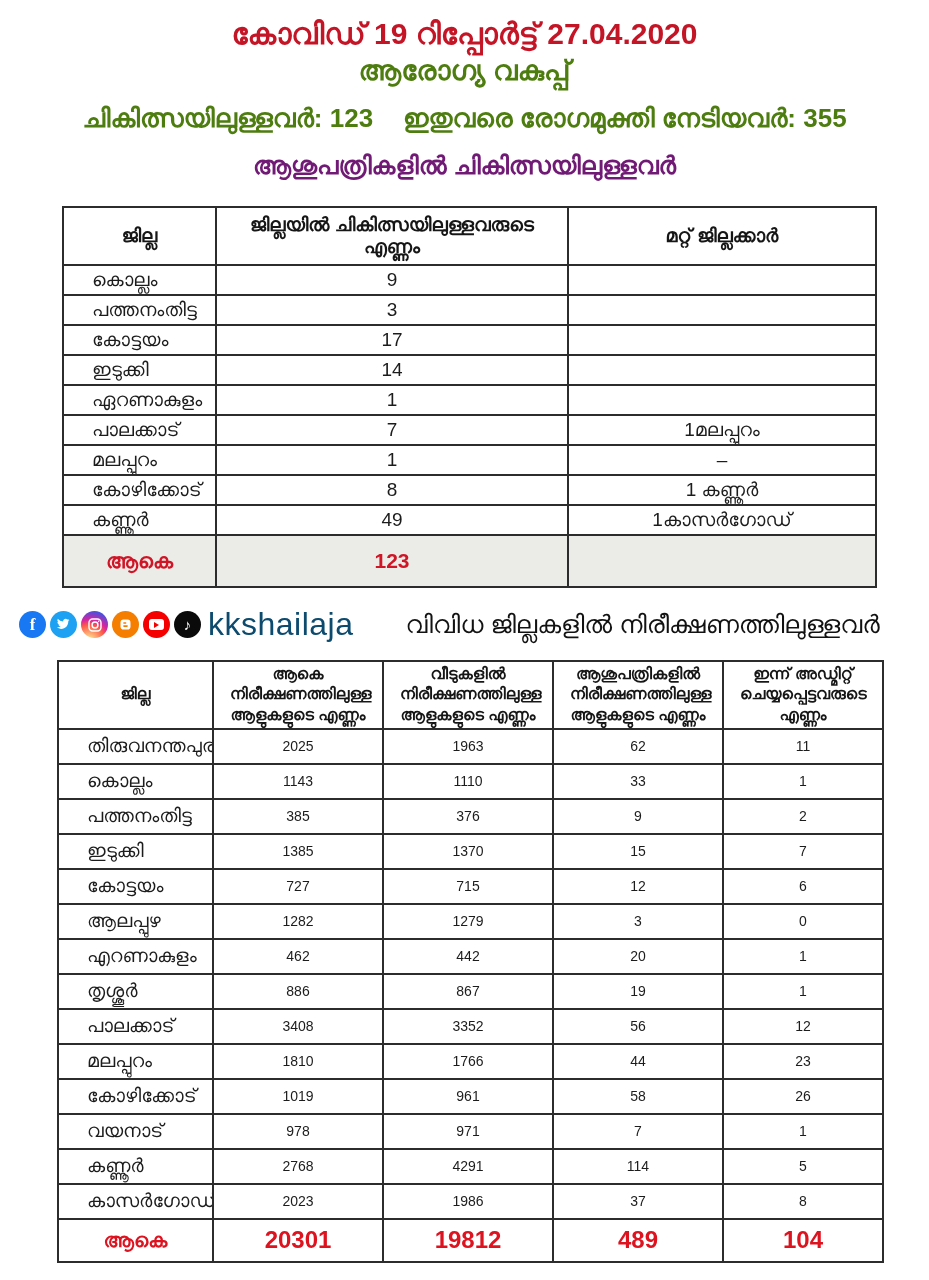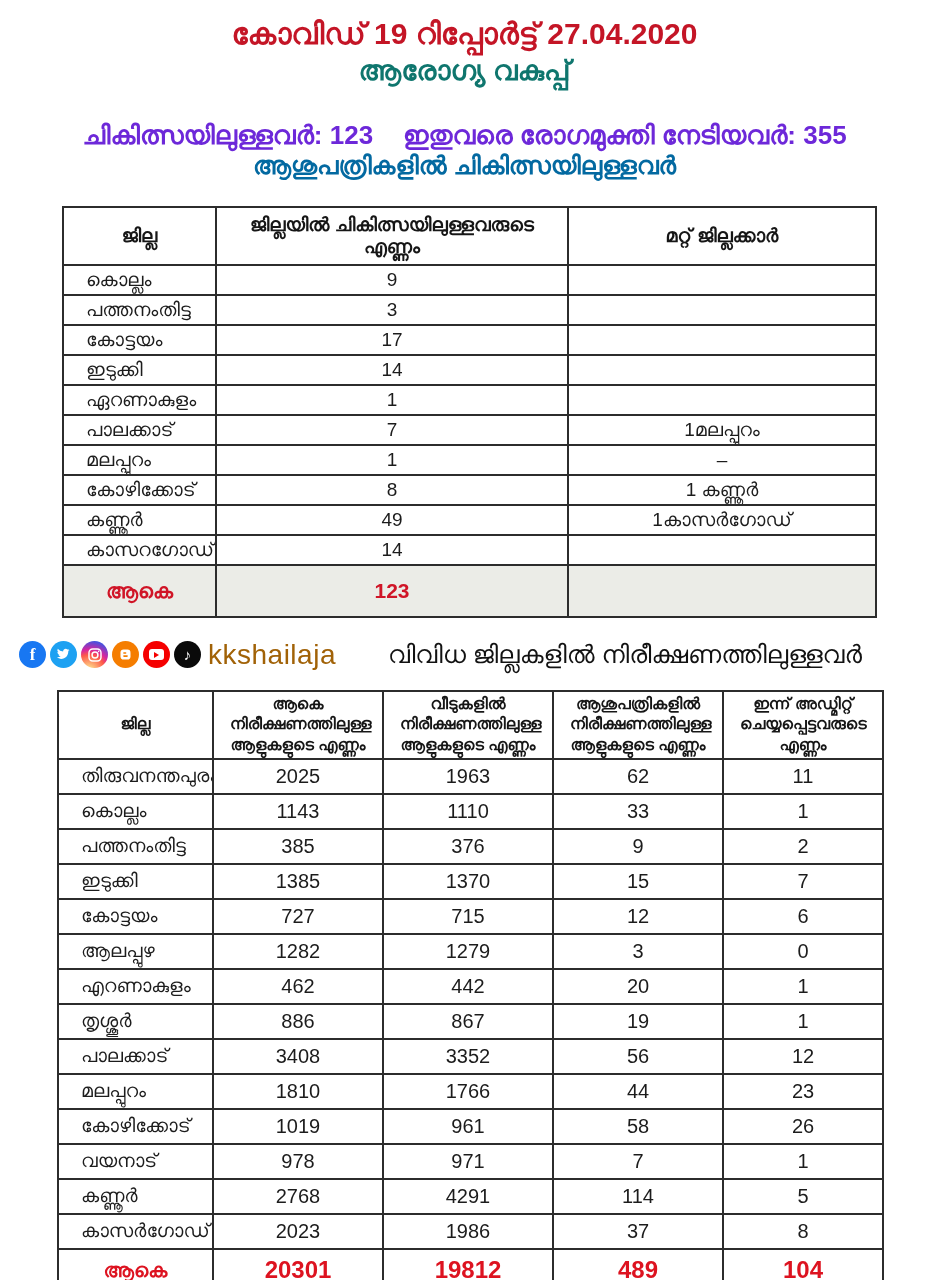--- a/index.html
+++ b/index.html
@@ -5,29 +5,29 @@
   html,body{margin:0;padding:0;background:#ffffff;}
   .page{
     width:929px;height:1280px;position:relative;overflow:hidden;
     background:#ffffff;
     font-family:"Liberation Sans","DejaVu Sans",sans-serif;
     color:#1b1b1b;
   }
   
   .hdr{padding-top:16px;text-align:center;}
   .title-red{color:#c41526;font-weight:bold;font-size:30px;line-height:1.2;}
-  .title-red2{color:#0f766e;font-weight:bold;font-size:28px;line-height:1.2;margin-top:2px;}
-  .stats-blue{color:#6d28d9;font-weight:bold;font-size:26px;margin-top:32px;}
+  .title-red2{color:#4d7c0f;font-weight:bold;font-size:28px;line-height:1.2;margin-top:2px;}
+  .stats-blue{color:#4d7c0f;font-weight:bold;font-size:26px;margin-top:15px;}
   .stats-blue .sp{display:inline-block;width:30px;}
-  .black-heading{color:#0369a1;font-weight:bold;font-size:25px;}
+  .black-heading{color:#701a75;font-weight:bold;font-size:25px;margin-top:17px;}
   
   table{border-collapse:collapse;table-layout:fixed;}
   th,td{border:2px solid #2c2c2c;overflow:hidden;}
   th{font-weight:bold;color:#161616;}
-  .cell-dist{text-align:left;padding:0 22px;font-size:19px;color:#1c1c1c;}
+  .cell-dist{text-align:left;padding:0 28px;font-size:19px;color:#1c1c1c;}
   .cell-num{text-align:center;padding:0 6px;font-size:19px;color:#1c1c1c;}
   
   .tbl1{margin:25px 0 0 62px;width:813px;}
   .tbl1 th{height:52px;font-size:19px;padding:2px 6px;}
   .tbl1 td{height:28px;}
   .tbl1 .total-row td{
     height:48px;background:#ebece7;color:#d01527;
     font-weight:bold;font-size:21px;text-align:center;
   }
   
@@ -36,27 +36,27 @@
   .icon{width:27px;height:27px;border-radius:50%;display:flex;
         align-items:center;justify-content:center;color:#fff;flex:0 0 auto;}
   .ic-fb{background:#1877f2;font-weight:bold;font-size:17px;font-family:"Liberation Serif",serif;}
   .ic-tw{background:#1da1f2;}
   .ic-ig{background:radial-gradient(circle at 30% 110%,#fdf497 0%,#fd5949 45%,#d6249f 60%,#285AEB 90%);}
   .ic-bl{background:#f57d00;}
   .ic-yt{background:#f50000;position:relative;}
   .yt-box{width:15px;height:11px;background:#fff;border-radius:3px;display:flex;align-items:center;justify-content:center;}
   .yt-tri{width:0;height:0;border-left:5px solid #f50000;border-top:3px solid transparent;border-bottom:3px solid transparent;}
   .ic-tk{background:#0a0a0a;font-size:15px;font-weight:bold;}
-  .handle{font-size:28px;color:#a16207;margin-left:7px;letter-spacing:.5px;}
+  .handle{font-size:32px;color:#0c4a6e;margin-left:7px;letter-spacing:.5px;}
   .h2b{font-size:25px;font-weight:normal;color:#121212;margin-left:52px;}
   
   .tbl2{margin:17px 0 0 57px;width:825px;}
   .tbl2 th{height:58px;font-size:16px;line-height:1.3;padding:2px 16px;margin-left:8px;}
   .tbl2 td{height:33px;}
-  .tbl2 .cell-num{font-size:20px;}
+  .tbl2 .cell-num{font-size:14px;}
   .tbl2 .total-row td{
     height:39px;color:#dd1320;font-weight:bold;font-size:24px;text-align:center;background:#fff;
   }
   .tbl2 .total-row .tl{font-size:20px;}
 </style>
 </head>
 <body>
 
 <div class="page">
 
@@ -118,25 +118,20 @@
         </tr>
         <tr>
           <td class="cell-dist">കോഴിക്കോട്</td>
           <td class="cell-num">8</td>
           <td class="cell-num">1 കണ്ണൂർ</td>
         </tr>
         <tr>
           <td class="cell-dist">കണ്ണൂർ</td>
           <td class="cell-num">49</td>
           <td class="cell-num">1കാസർഗോഡ്</td>
-        </tr>
-        <tr>
-          <td class="cell-dist">കാസറഗോഡ്</td>
-          <td class="cell-num">14</td>
-          <td class="cell-num"></td>
         </tr>
       </tbody>
     <tfoot>
       <tr class="total-row">
         <td>ആകെ</td>
         <td>123</td>
         <td></td>
       </tr>
     </tfoot>
   </table>

